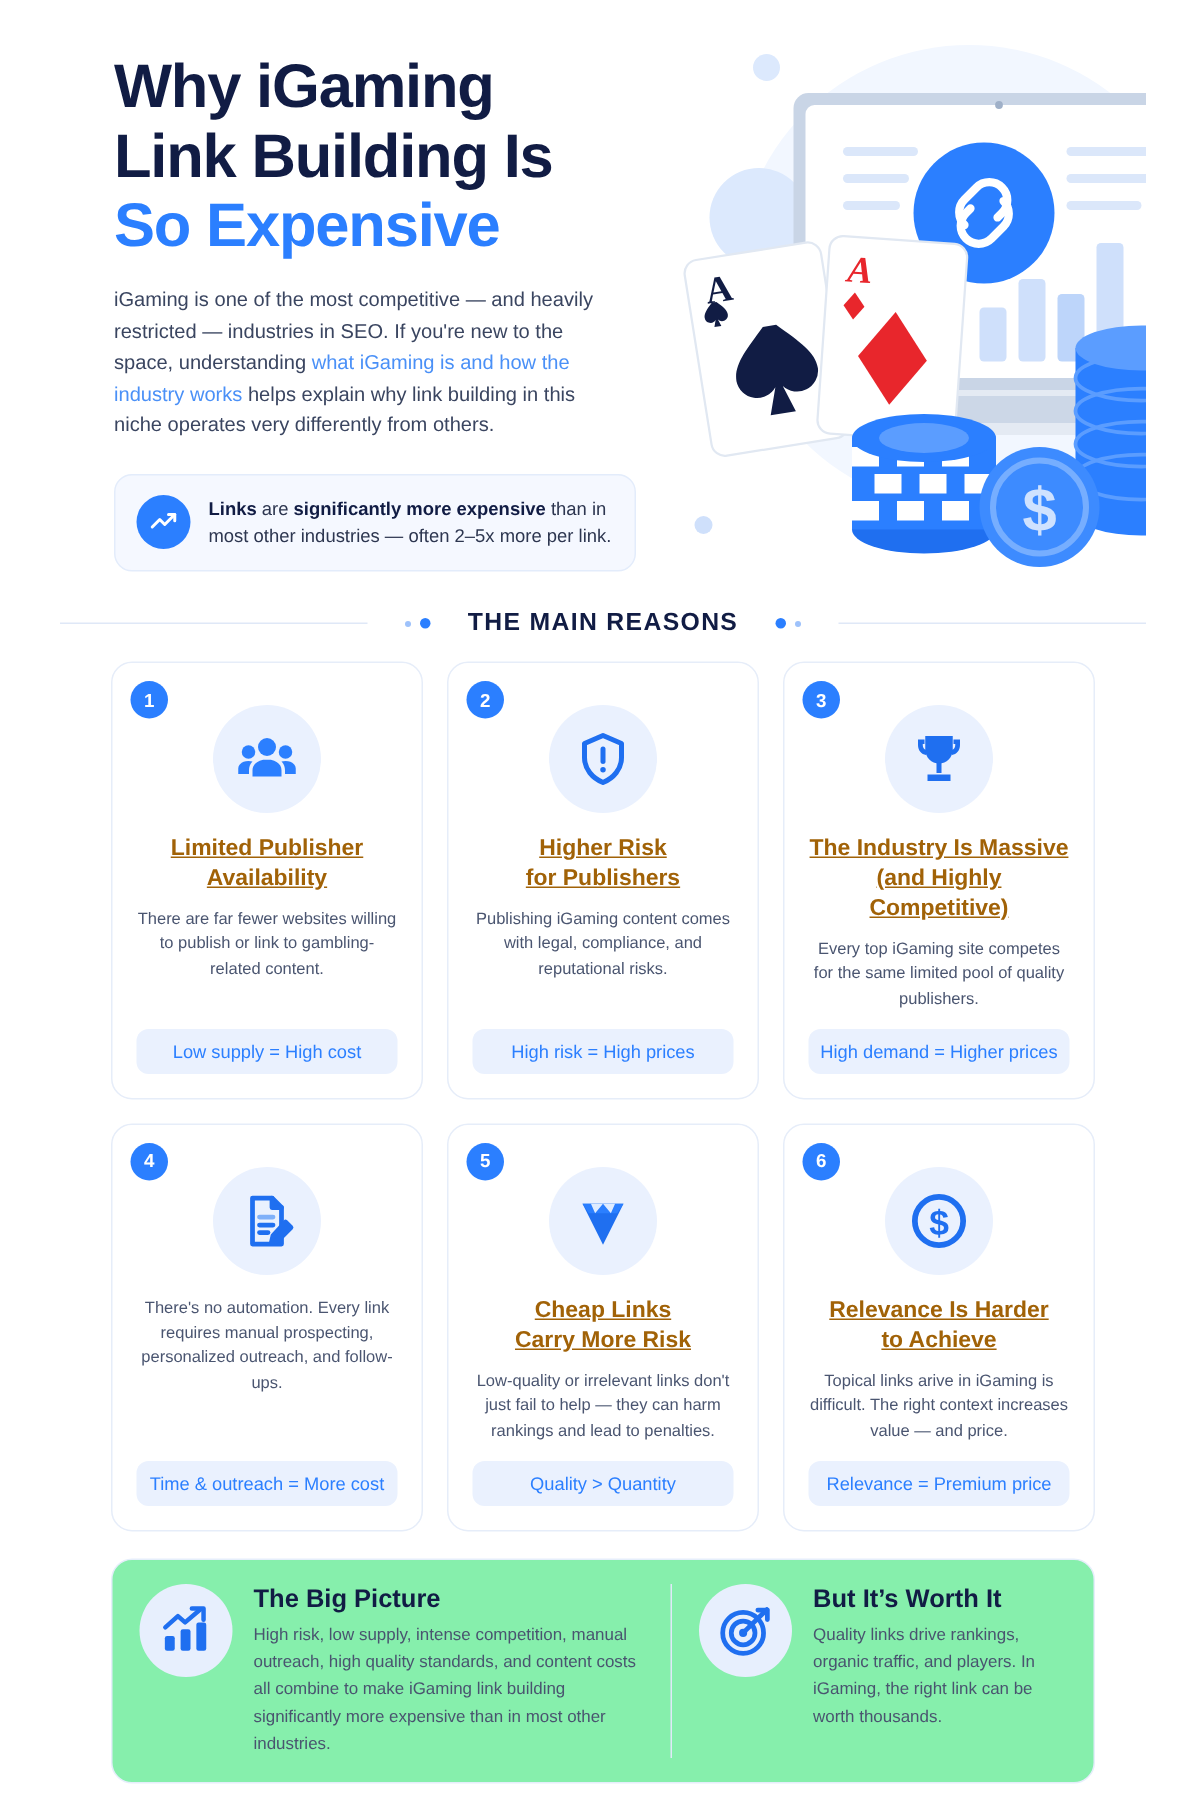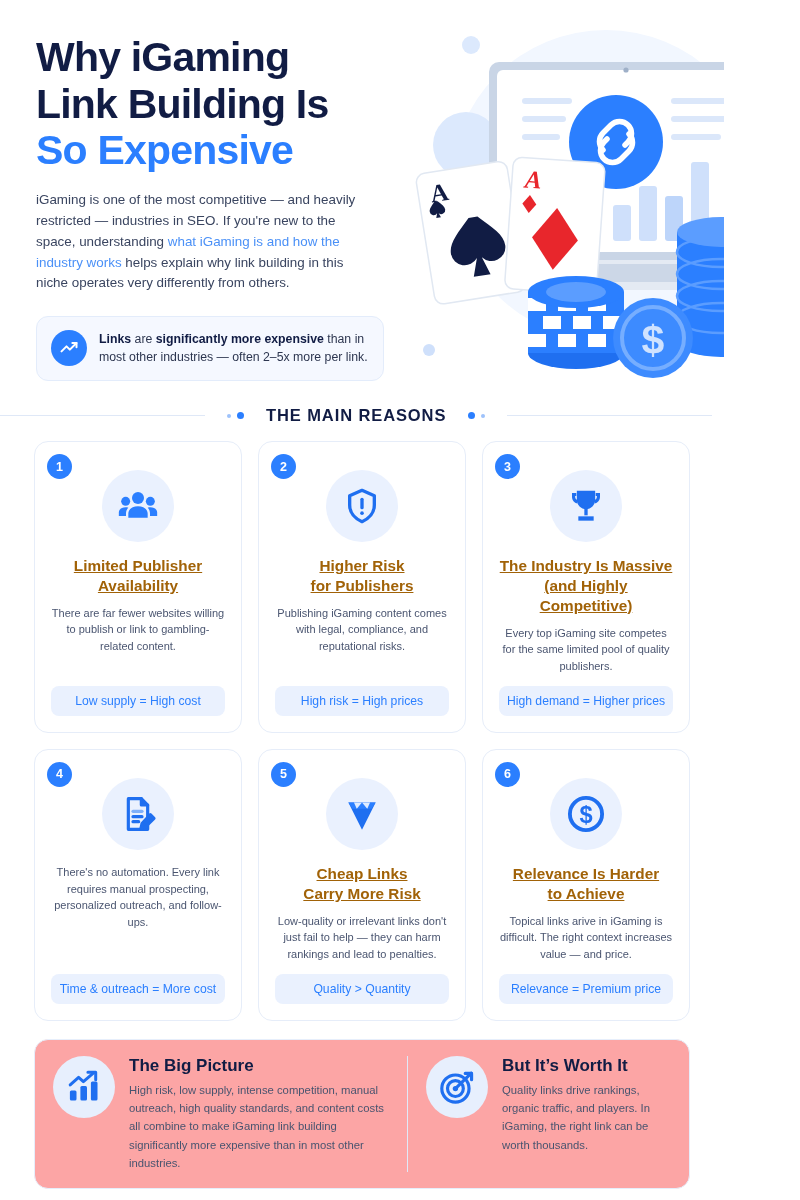--- a/index.html
+++ b/index.html
@@ -2,21 +2,21 @@
 <html><head>
 <meta charset="utf-8">
 <style>
   * { box-sizing: border-box; margin: 0; padding: 0; }
   html, body {
     width: 800px; height: 1200px;
     background: #ffffff;
     font-family: "Liberation Sans", sans-serif;
     -webkit-font-smoothing: antialiased;
   }
-  .page { position: relative; width: 724px; height: 1200px; overflow: hidden; background:#fff; }
+  .page { position: relative; width: 724px; height: 1200px; overflow: hidden; background:#fff;margin-left:40px; }
 
   
   .hero { position: relative; display: flex; padding: 28px 32px 0 36px; height: 392px; }
   .hero-left { width: 360px; padding-top: 6px; }
   .title { font-size: 41px; line-height: 1.14; font-weight: 700; color:#111c44; letter-spacing:-0.8px; }
   .title .accent { color:#2b7fff; }
   .intro { margin-top: 16px; font-size: 13.4px; line-height: 1.55; color:#3a4560; width: 335px; }
   .intro .lnk { color:#4a90f7; }
 
   .callout {
@@ -27,21 +27,21 @@
   .callout-ico {
     width:36px; height:36px; border-radius:50%; background:#2b7fff;
     flex:0 0 36px; display:flex; align-items:center; justify-content:center;
   }
   .callout-txt { font-size:12.3px; line-height:1.5; color:#2d3650; }
   .callout-txt b { color:#111c44; font-weight:700; }
 
   .hero-right { position:relative; flex:1; }
 
   
-  .sec-head { display:flex; align-items:center; justify-content:flex-start; gap:22px; margin:14px 0 16px; }
+  .sec-head { display:flex; align-items:center; justify-content:space-between; gap:22px; margin:14px 0 16px; }
   .sec-line { height:1px; background:#dfe8f7; flex:1; max-width:205px; }
   .sec-dots { display:flex; align-items:center; gap:6px; }
   .d1 { width:4px; height:4px; border-radius:50%; background:#9ec2fb; }
   .d2 { width:7px; height:7px; border-radius:50%; background:#2b7fff; }
   .sec-title { font-size:16.5px; font-weight:700; color:#111c44; letter-spacing:0.9px; white-space:nowrap; }
 
   
   .grid { display:grid; grid-template-columns: repeat(3, 1fr); gap:16px; padding:0 34px; }
   .card {
     position:relative; background:#ffffff; border:1px solid #e6edf9; border-radius:14px;
@@ -59,21 +59,21 @@
   }
   .card-title { font-size:15.3px; font-weight:700; color:#a16207; line-height:1.3; margin-bottom:9px;text-decoration:underline; }
   .card-body { font-size:11px; line-height:1.52; color:#4a5570; flex:1; }
   .pill {
     margin-top:11px; width:100%; background:#eaf1fe; border-radius:8px;
     padding:8px 6px; font-size:12.2px; font-weight:400; color:#2b7fff;
   }
 
   
   .summary {
-    margin:18px 34px 0; background:#fca5a5; border:1px solid #e6eefb; border-radius:14px;
+    margin:18px 34px 0; background:#86efac; border:1px solid #e6eefb; border-radius:14px;
     display:flex; padding:16px 18px;
   }
   .sum-block { display:flex; gap:14px; align-items:flex-start; }
   .sum-left { flex:1.38; padding-right:16px; border-right:1px solid #e0e9f8; }
   .sum-right { flex:1; padding-left:18px; }
   .sum-ico { width:62px; height:62px; border-radius:50%; background:#e7effd; flex:0 0 62px;
              display:flex; align-items:center; justify-content:center; }
   .sum-h { font-size:17px; font-weight:700; color:#111c44; margin-bottom:5px; }
   .sum-p { font-size:11.3px; line-height:1.62; color:#49546f; }
 

